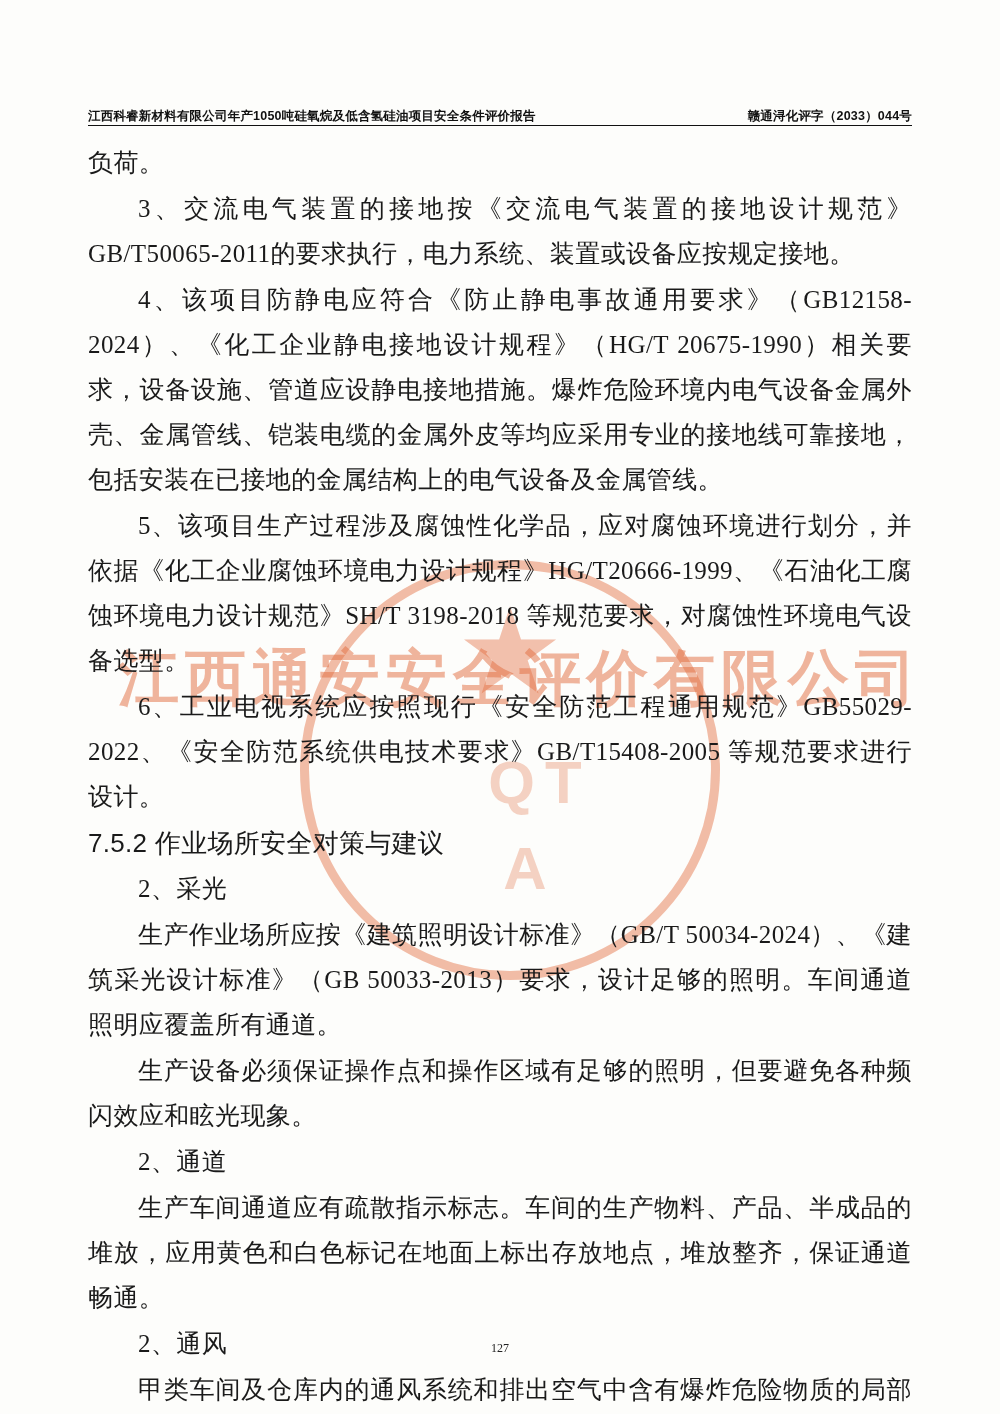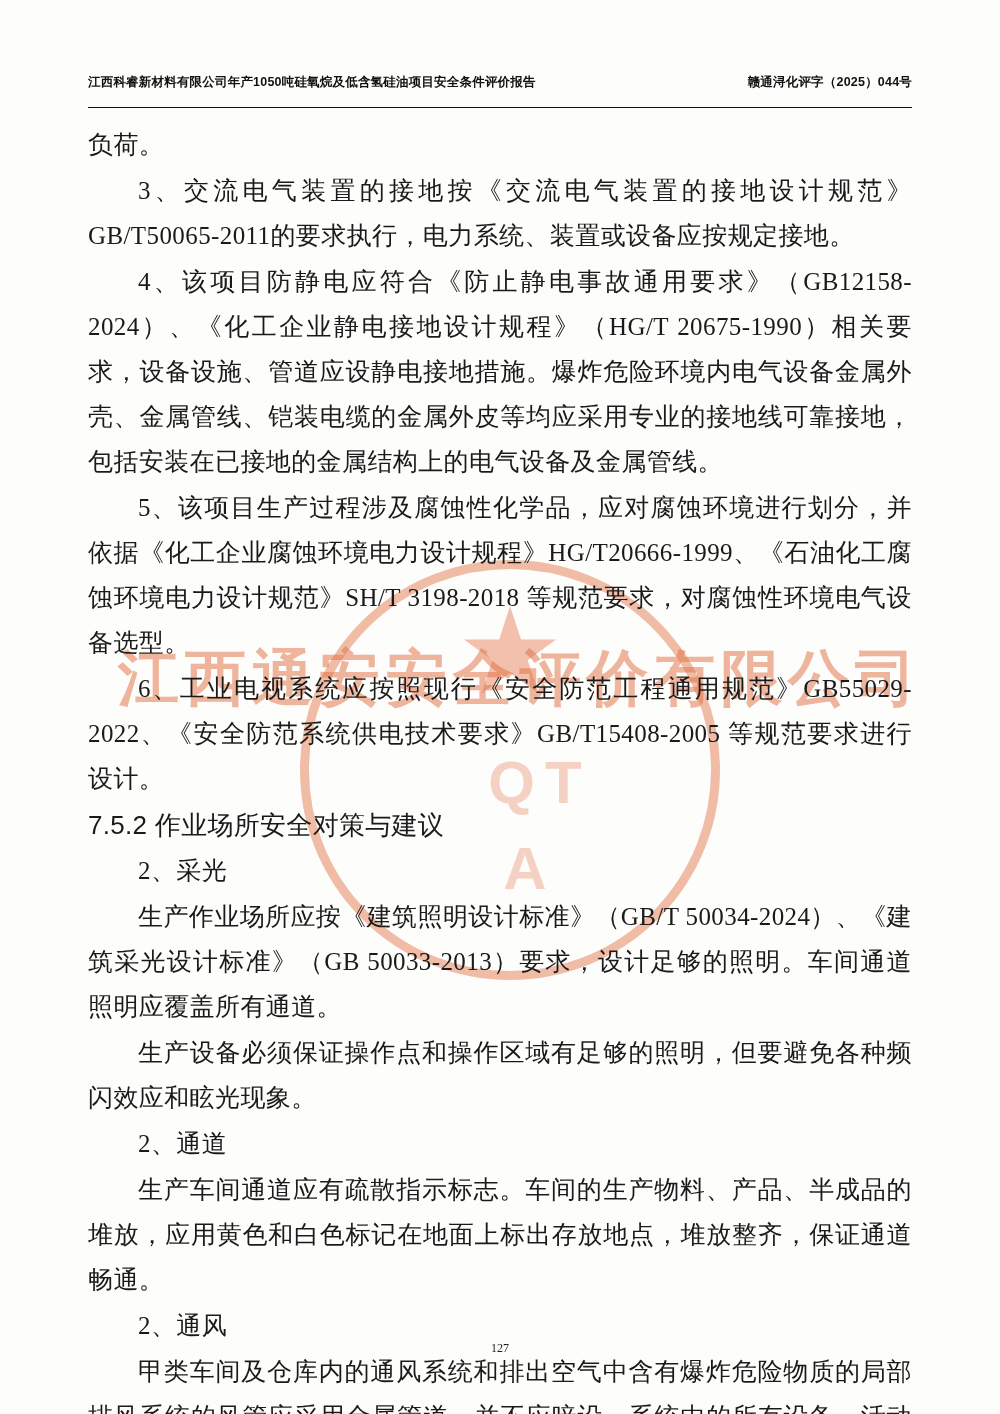--- a/index.html
+++ b/index.html
@@ -25,23 +25,24 @@
   }
   
   .header {
     display: flex;
     justify-content: space-between;
     align-items: flex-end;
     font-family: "Liberation Sans", sans-serif;
     font-weight: bold;
     font-size: 12.5px;
     letter-spacing: 0.2px;
-    padding-bottom: 16px;
+    padding-bottom: 0;
     border-bottom: 1.4px solid #111;
     color: #111;
+    margin-top: 34px;
   }
   .header .left { white-space: nowrap; }
   .header .right { white-space: nowrap; }
   
   .body {
     margin-top: 14px;
     position: relative;
     z-index: 2;
   }
   p {
@@ -132,21 +133,21 @@
   <div class="wm wm-qta">
     <div>QT</div>
     <div>A</div>
   </div>
   <div class="wm wm-text">江西通安安全评价有限公司</div>
 
   <div class="content">
 
     <div class="header">
       <span class="left">江西科睿新材料有限公司年产1050吨硅氧烷及低含氢硅油项目安全条件评价报告</span>
-      <span class="right">赣通浔化评字（2025）044号</span>
+      <span class="right">赣通浔化评字（2033）044号</span>
     </div>
 
     <div class="body">
 
       <p>负荷。</p>
       <p class="ind">3、交流电气装置的接地按《交流电气装置的接地设计规范》GB/T50065-2011的要求执行，电力系统、装置或设备应按规定接地。</p>
       <p class="ind">4、该项目防静电应符合《防止静电事故通用要求》（GB12158-2024）、《化工企业静电接地设计规程》（HG/T 20675-1990）相关要求，设备设施、管道应设静电接地措施。爆炸危险环境内电气设备金属外壳、金属管线、铠装电缆的金属外皮等均应采用专业的接地线可靠接地，包括安装在已接地的金属结构上的电气设备及金属管线。</p>
       <p class="ind">5、该项目生产过程涉及腐蚀性化学品，应对腐蚀环境进行划分，并依据《化工企业腐蚀环境电力设计规程》HG/T20666-1999、《石油化工腐蚀环境电力设计规范》SH/T 3198-2018 等规范要求，对腐蚀性环境电气设备选型。</p>
       <p class="ind">6、工业电视系统应按照现行《安全防范工程通用规范》GB55029-2022、《安全防范系统供电技术要求》GB/T15408-2005 等规范要求进行设计。</p>
 

